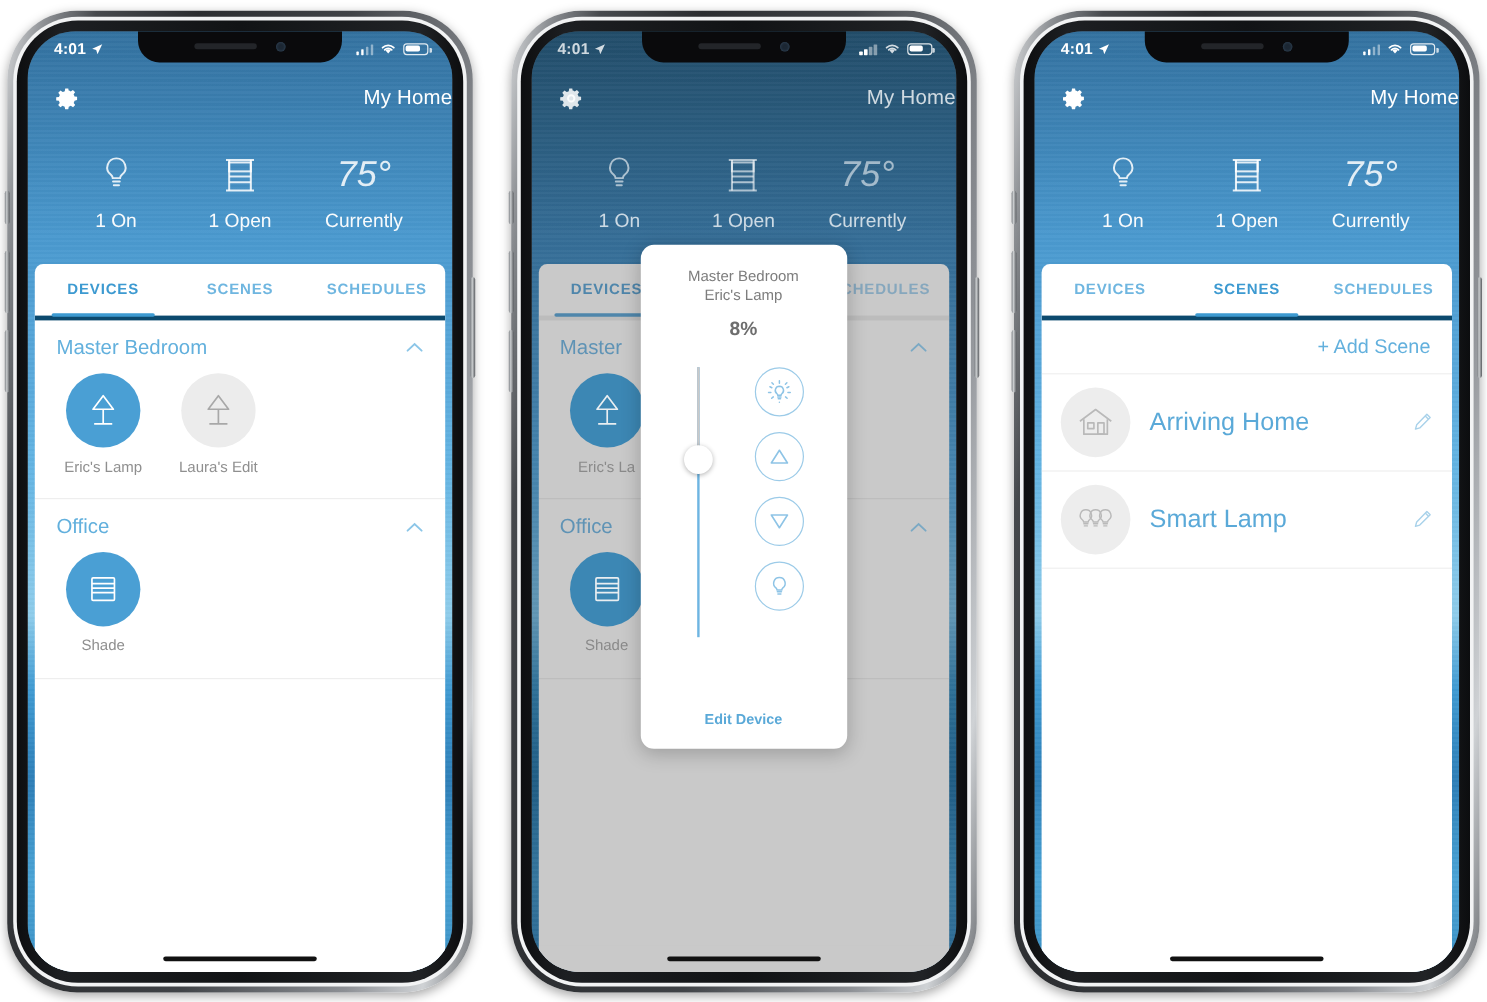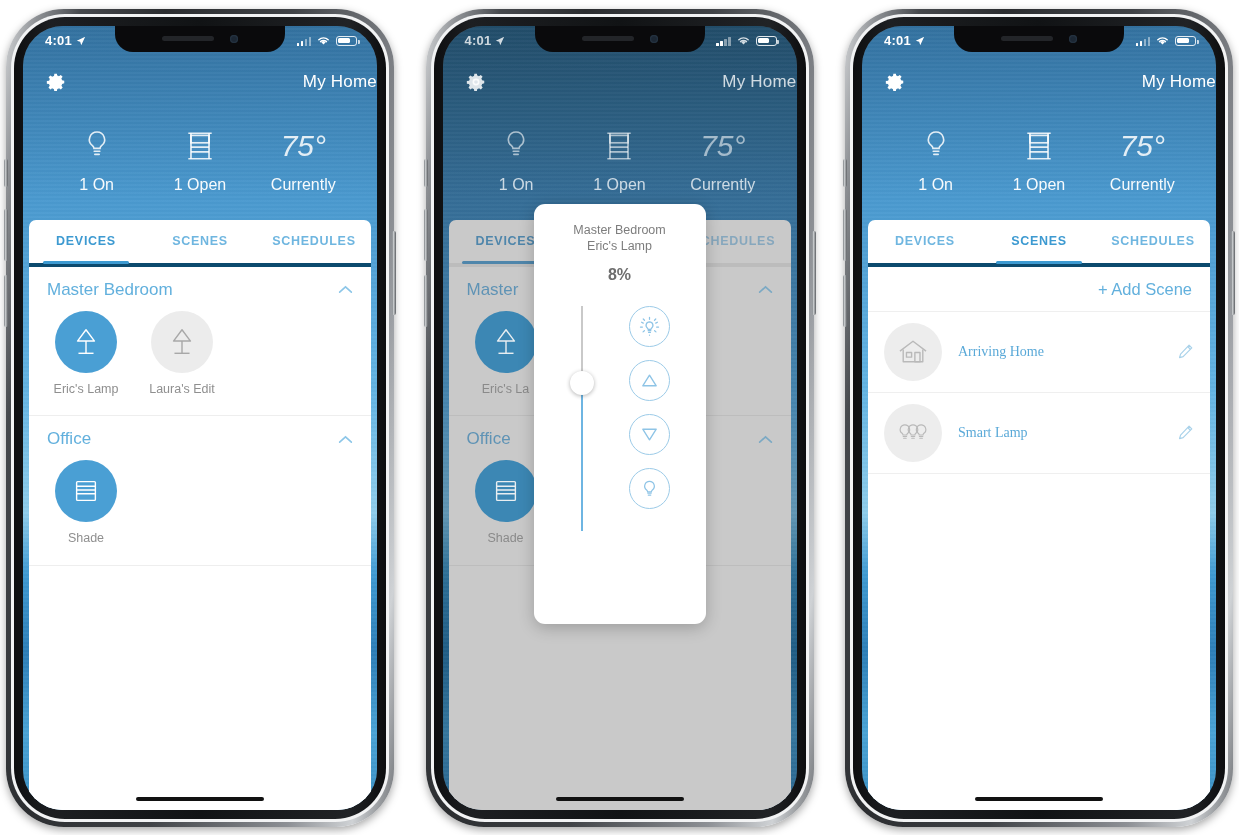--- a/index.html
+++ b/index.html
@@ -142,21 +142,21 @@
   .dev { width: 78px; display: flex; flex-direction: column; align-items: center; }
   .dev-circle { width: 62px; height: 62px; border-radius: 50%; display: flex; align-items: center; justify-content: center; }
   .dev-circle.on { background: #4a9fd4; }
   .dev-circle.off { background: #ececec; }
   .dev-name { margin-top: 9px; font-size: 12.5px; color: #8f8f8f; text-align: center; line-height: 1.25; }
 
   
   .add-scene { padding: 13px 18px 12px; color: #62b0dd; font-size: 16.5px; border-bottom: 1px solid #efefef; text-align: right; }
   .scene-row { display: flex; align-items: center; padding: 11px 16px; border-bottom: 1px solid #efefef; gap: 16px; }
   .scene-ico { width: 58px; height: 58px; border-radius: 50%; background: #ededed; display: flex; align-items: center; justify-content: center; flex: 0 0 auto; }
-  .scene-name { flex: 1; color: #5aa9d8; font-size: 14px; font-family: Liberation Serif, serif; }
+  .scene-name { flex: 1; color: #5aa9d8; font-size: 21px; }
   .pencil { width: 17px; height: 17px; flex: 0 0 auto; }
 
   
   .home-ind { height: 22px; display: flex; align-items: center; justify-content: center; background: #fff; }
   .home-ind i { display:block; width: 128px; height: 4px; border-radius: 3px; background: #111; }
   .phone2 .bg-photo{
     background:
       linear-gradient(180deg, rgba(0,0,0,.22) 0%, rgba(0,0,0,0) 22%),
       linear-gradient(180deg,#2b6287 0%, #356d96 22%, #4483ad 46%, #6196b4 62%, #2d6f96 70%, #205d85 80%, #35769d 90%, #2a6690 100%);
   }
@@ -555,20 +555,21 @@
               <svg viewBox="0 0 26 26" width="25" height="25">
                 <g fill="none" stroke="#8ec4e6" stroke-width="1.3" stroke-linecap="round">
                   <path d="M13 5.5a5 5 0 0 0-3 9c.6.5.9 1.2 1 1.9h4c.1-.7.4-1.4 1-1.9a5 5 0 0 0-3-9z"></path>
                   <path d="M11.2 17.8h3.6M11.7 19.8h2.6"></path>
                 </g>
               </svg>
             </span>
           </div>
         </div>
 
+        <div class="modal-edit">Edit Device</div>
       </div>
     </div>
   </div>
 
   <div class="phone phone3">
     <div class="frame-outer"></div>
     <div class="frame-mid"></div>
     <div class="frame-inner"></div>
     <div class="btn-side btn-mute"></div>
     <div class="btn-side btn-volup"></div>

